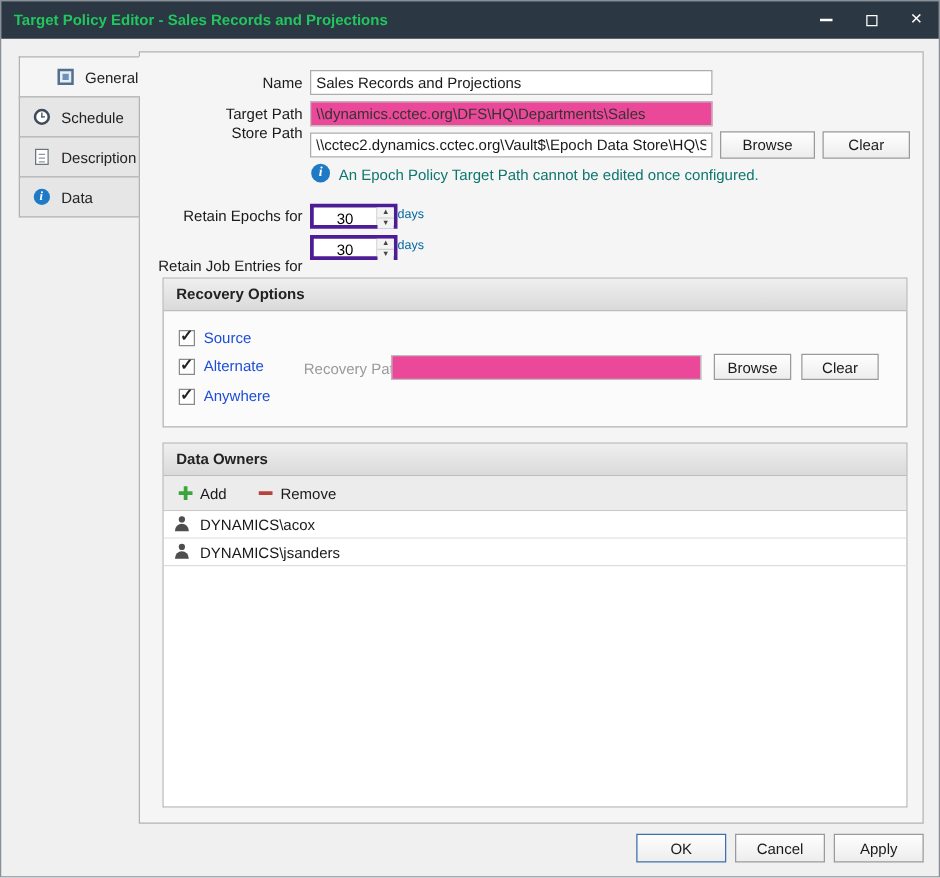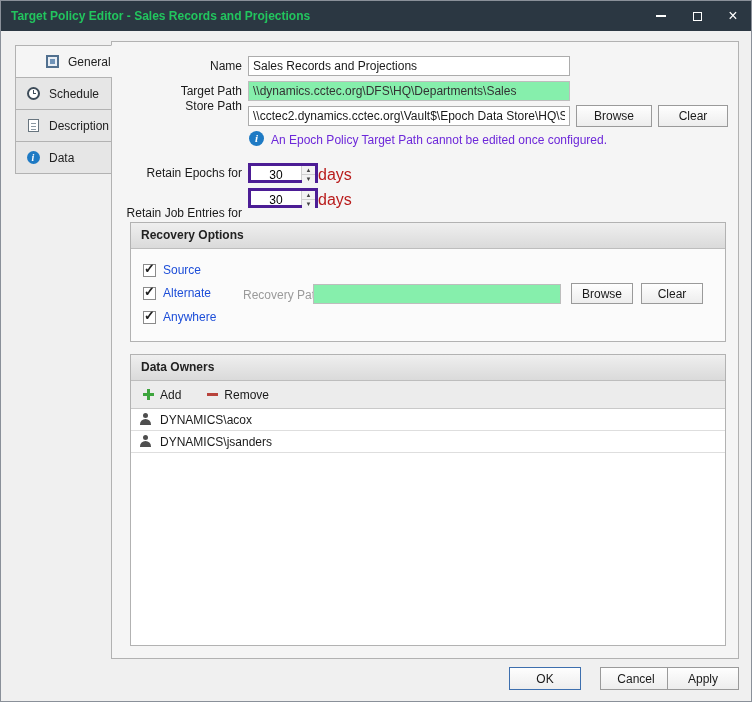--- a/index.html
+++ b/index.html
@@ -56,30 +56,30 @@
   
   .panel {
     position:absolute; left:110px; top:40px; width:628px; height:618px;
     border:1px solid #b2b2b2; background:#f5f5f5; z-index:1;
   }
   .flabel { position:absolute; left:0; width:130px; text-align:right; font-size:12px; color:#1a1a1a; white-space:nowrap; }
   .textbox {
     position:absolute; height:20px; border:1px solid #acacac; background:#ffffff;
     font-family:"Liberation Sans", sans-serif; font-size:12px; padding:0 4px; color:#1a1a1a;
   }
-  .textbox.disabled { background:#86efac; border-color:#bdbdbd; color:#333; }
+  .textbox.disabled { background:#ec4899; border-color:#bdbdbd; color:#333; }
   .btn {
     position:absolute; border:1px solid #9a9a9a;
     background:linear-gradient(#fefefe,#ededed);
     font-size:12px; color:#1a1a1a; display:flex; align-items:center; justify-content:center;
     cursor:default;
   }
   .btn.default { border-color:#3d6fae; }
-  .note { position:absolute; font-size:12px; color:#6d28d9; white-space:nowrap; }
-  .suffix { position:absolute; font-size:16px; color:#b91c1c; }
+  .note { position:absolute; font-size:12px; color:#0f766e; white-space:nowrap; }
+  .suffix { position:absolute; font-size:10px; color:#0369a1; }
   
   .spin { position:absolute; width:70px; height:20px; border:3px solid #4c1d95; background:#ffffff; display:flex; }
   .spin-value { flex:1; text-align:center; font-size:12px; line-height:18px; }
   .spin-arrows { width:14px; display:flex; flex-direction:column; border-left:1px solid #cfcfcf; }
   .spin-btn { flex:1; font-size:6px; line-height:8px; text-align:center; color:#444; background:#f3f3f3; }
   .spin-btn.up { border-bottom:1px solid #cfcfcf; }
   
   .group { position:absolute; border:1px solid #b2b2b2; background:#fbfbfb; }
   .group-header {
     height:26px; background:linear-gradient(#efefef,#dadada);
@@ -246,16 +246,16 @@
         <div class="owner-row">
           <span class="person-icon"></span>
           <span>DYNAMICS\jsanders</span>
         </div>
       </div>
     </div>
 
   </div>
 
   <div class="btn default" style="left:508px; top:666px; width:72px; height:23px;">OK</div>
-  <div class="btn" style="left:599px; top:666px; width:72px; height:23px;">Cancel</div>
+  <div class="btn" style="left:587px; top:666px; width:72px; height:23px;">Cancel</div>
   <div class="btn" style="left:666px; top:666px; width:72px; height:23px;">Apply</div>
 
 </div>
 
 </body></html>

